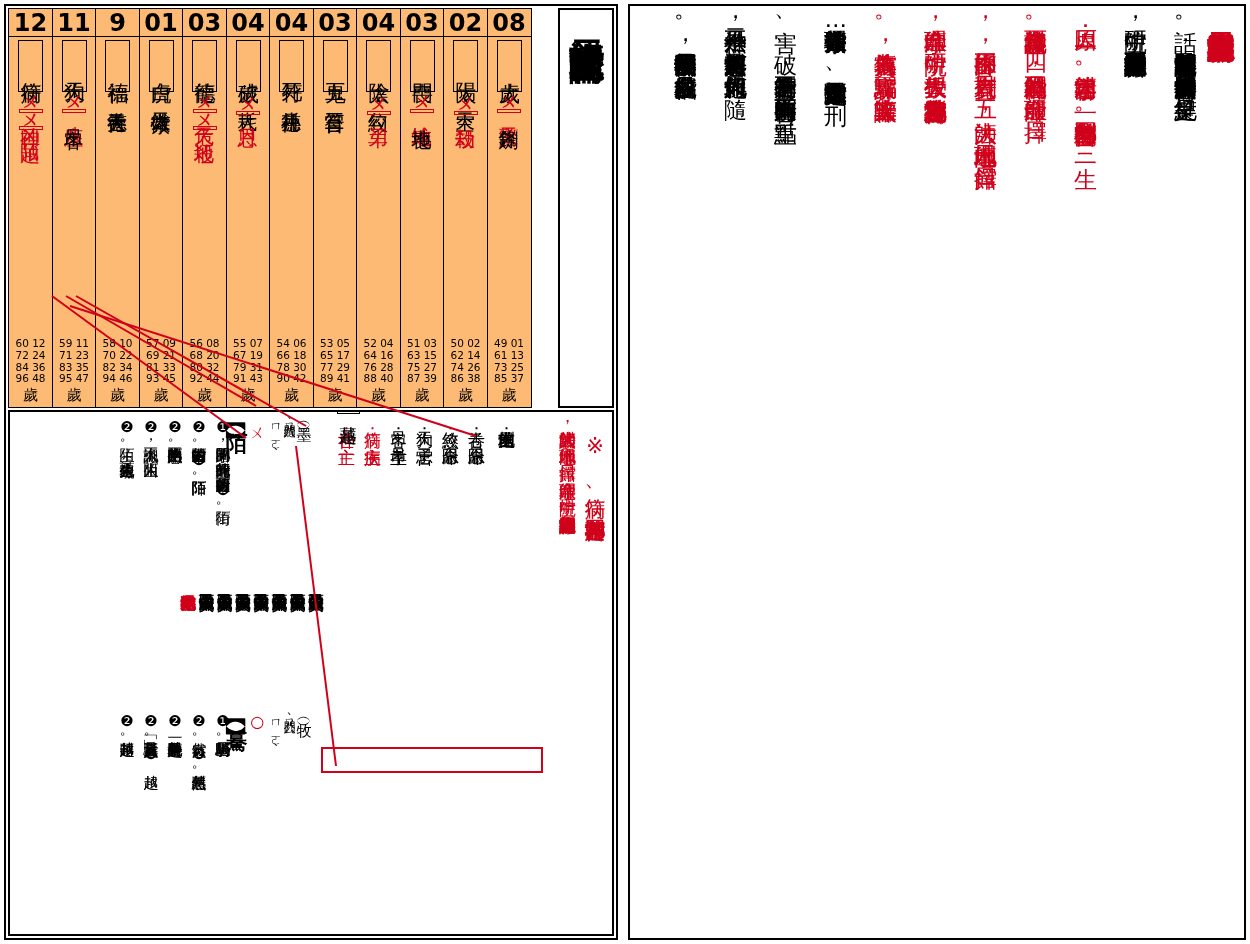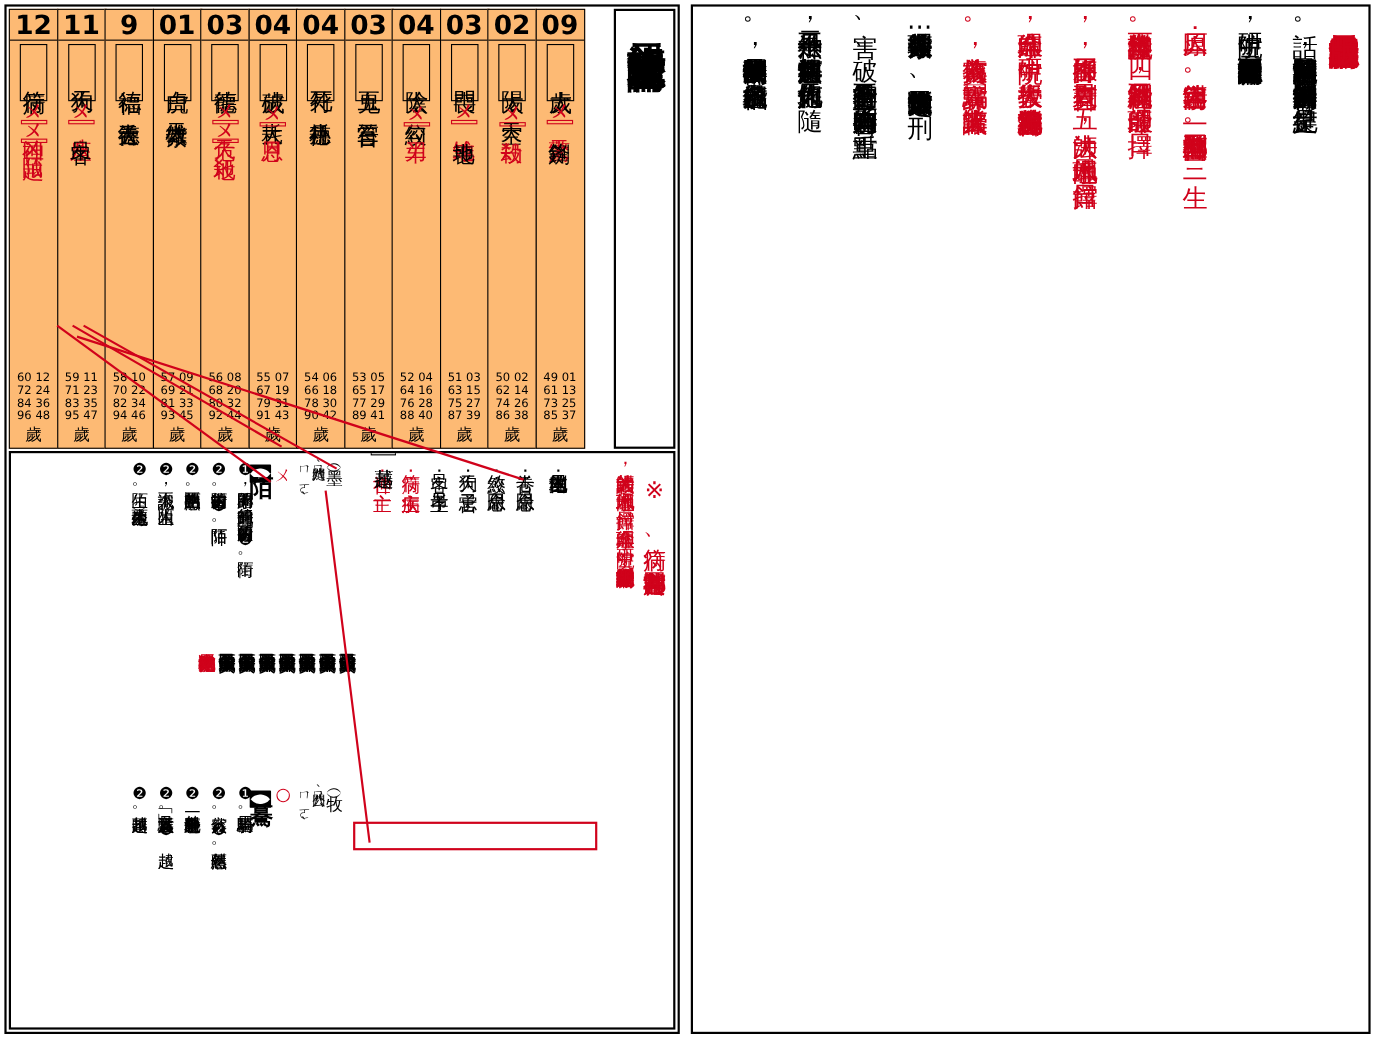--- a/index.html
+++ b/index.html
@@ -353,21 +353,21 @@
             <div class="p-sub">
               <div class="item">天空</div>
               <div class="xmark">ㄨ</div>
               <div class="item boxed-red">劫殺</div>
             </div>
           </div>
           <div class="p-ages">50 02<br>62 14<br>74 26<br>86 38</div>
           <div class="p-sui">歲</div>
         </div>
         <div class="palace">
-          <div class="p-num">09</div>
+          <div class="p-num">08</div>
           <div class="p-body">
             <div class="p-name">太歲</div>
             <div class="p-sub">
               <div class="xmark">ㄨ</div>
               <div class="item boxed-red">驚天</div>
               <div class="item">劍鋒</div>
             </div>
           </div>
           <div class="p-ages">49 01<br>61 13<br>73 25<br>85 37</div>
           <div class="p-sui">歲</div>

